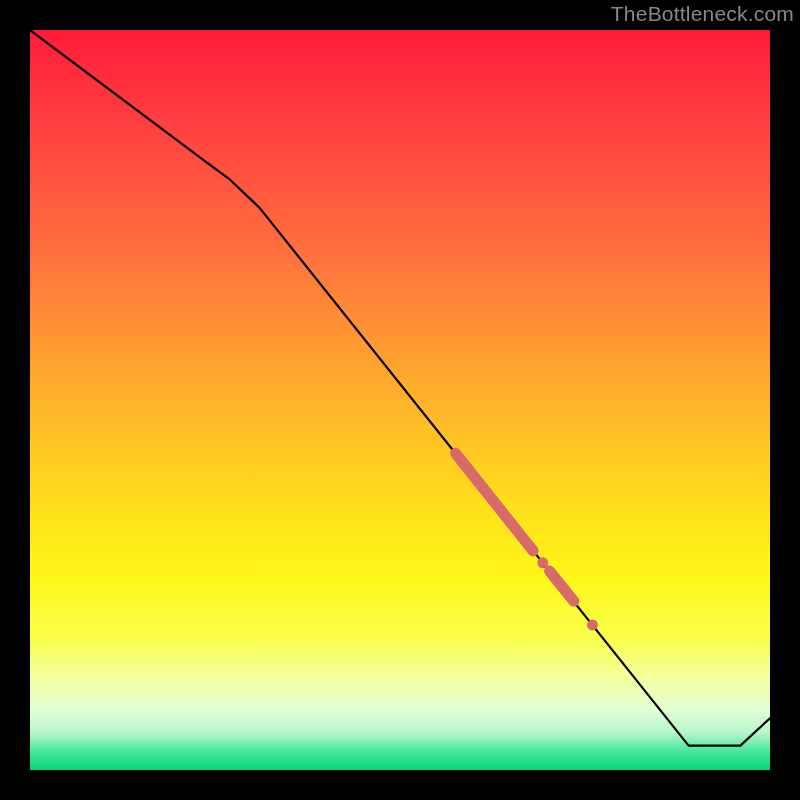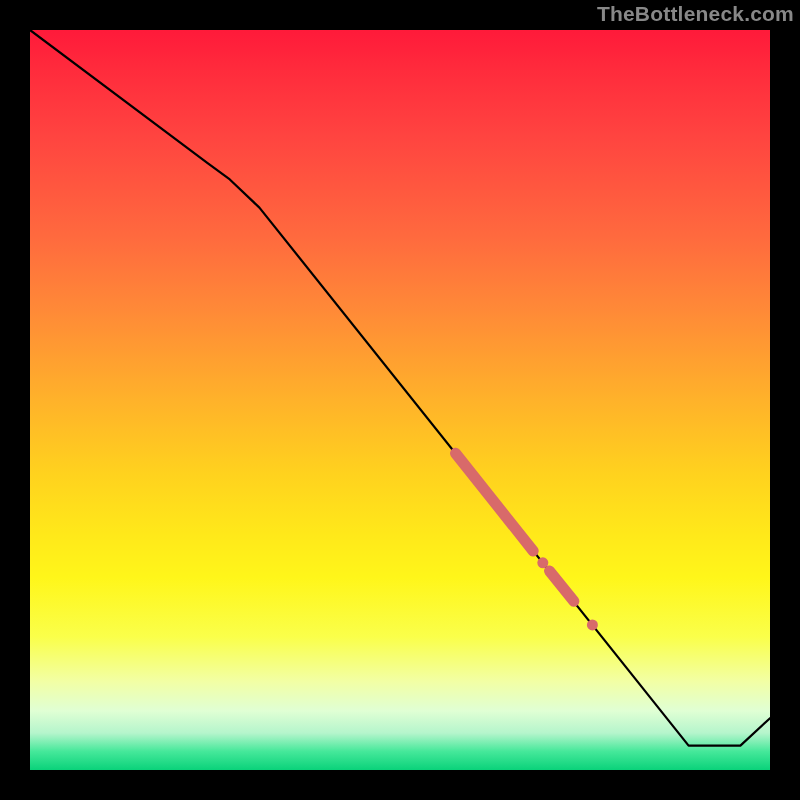--- a/index.html
+++ b/index.html
@@ -10,21 +10,21 @@
     position: relative;
     overflow: hidden;
     font-family: Arial, Helvetica, sans-serif;
   }
   .watermark {
     position: absolute;
     top: 2px;
     right: 6px;
     color: #888;
     font-size: 21px;
-    font-weight: 700;
+    font-weight: 400;
     z-index: 10;
     letter-spacing: 0.2px;
   }
   .plot-area {
     position: absolute;
     left: 30px;
     top: 30px;
     width: 740px;
     height: 740px;
     overflow: hidden;

